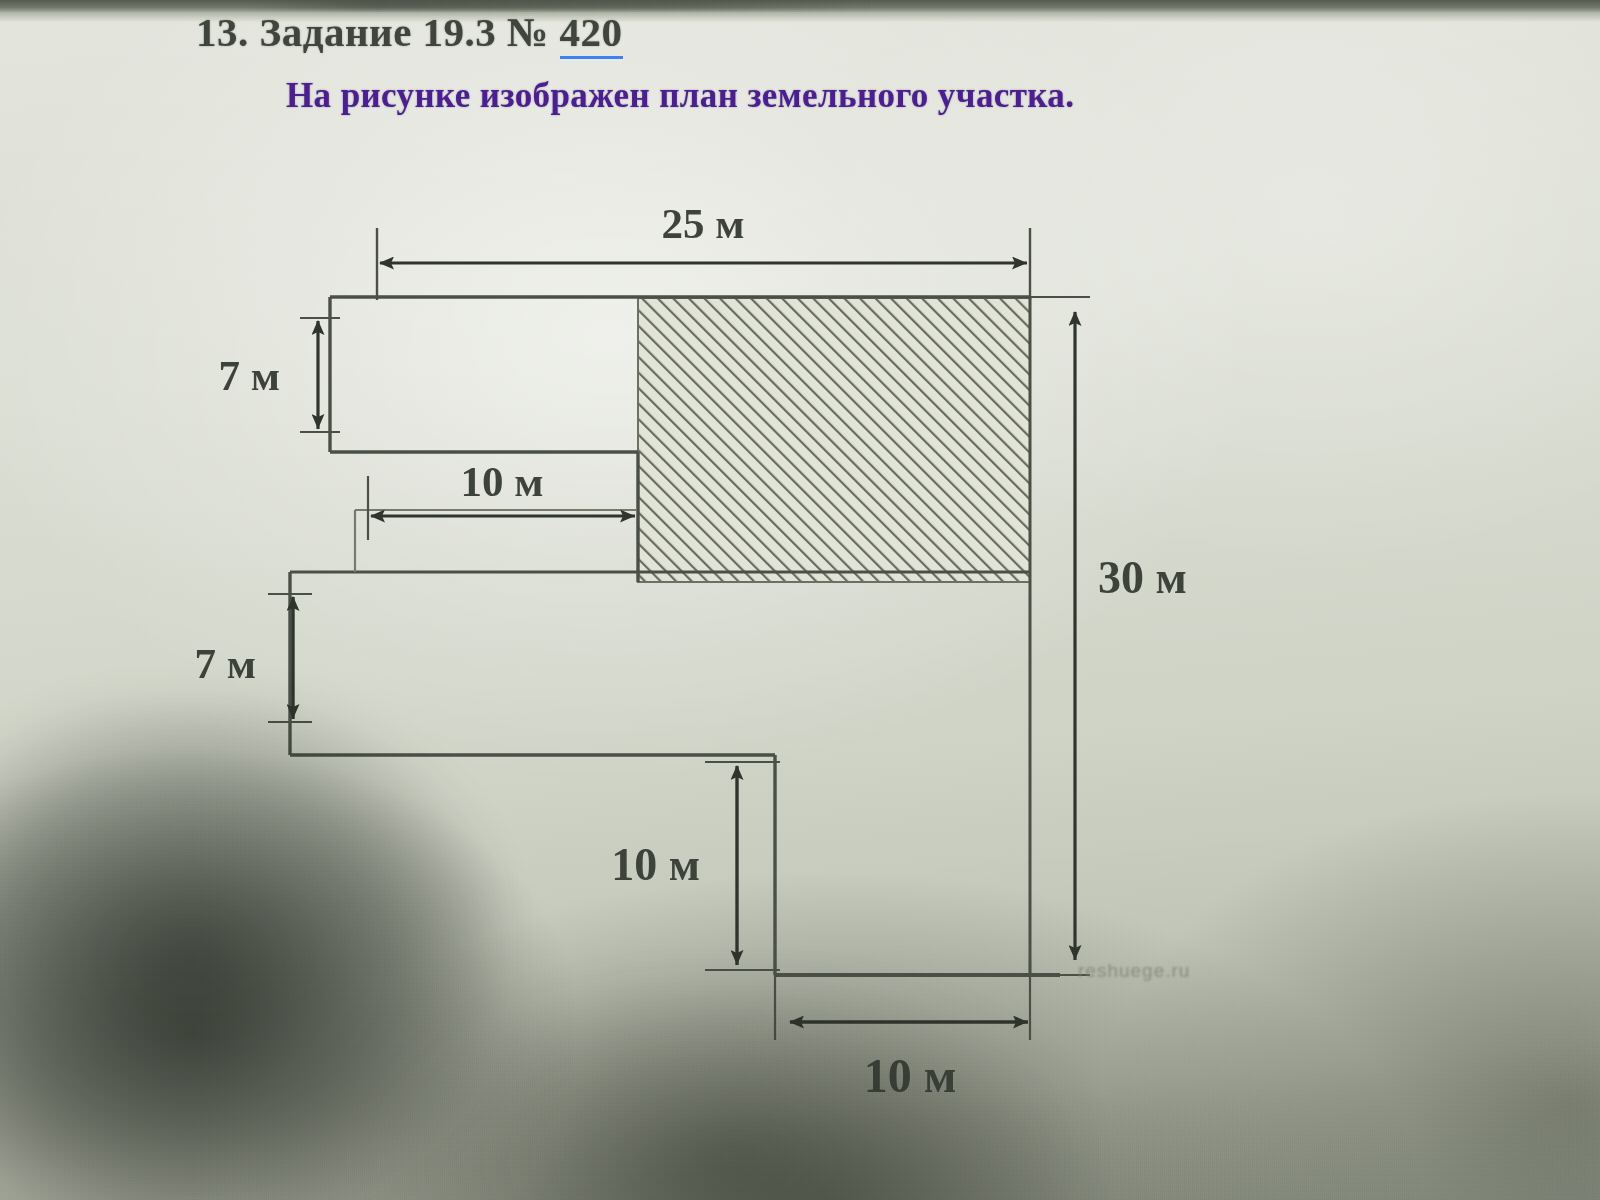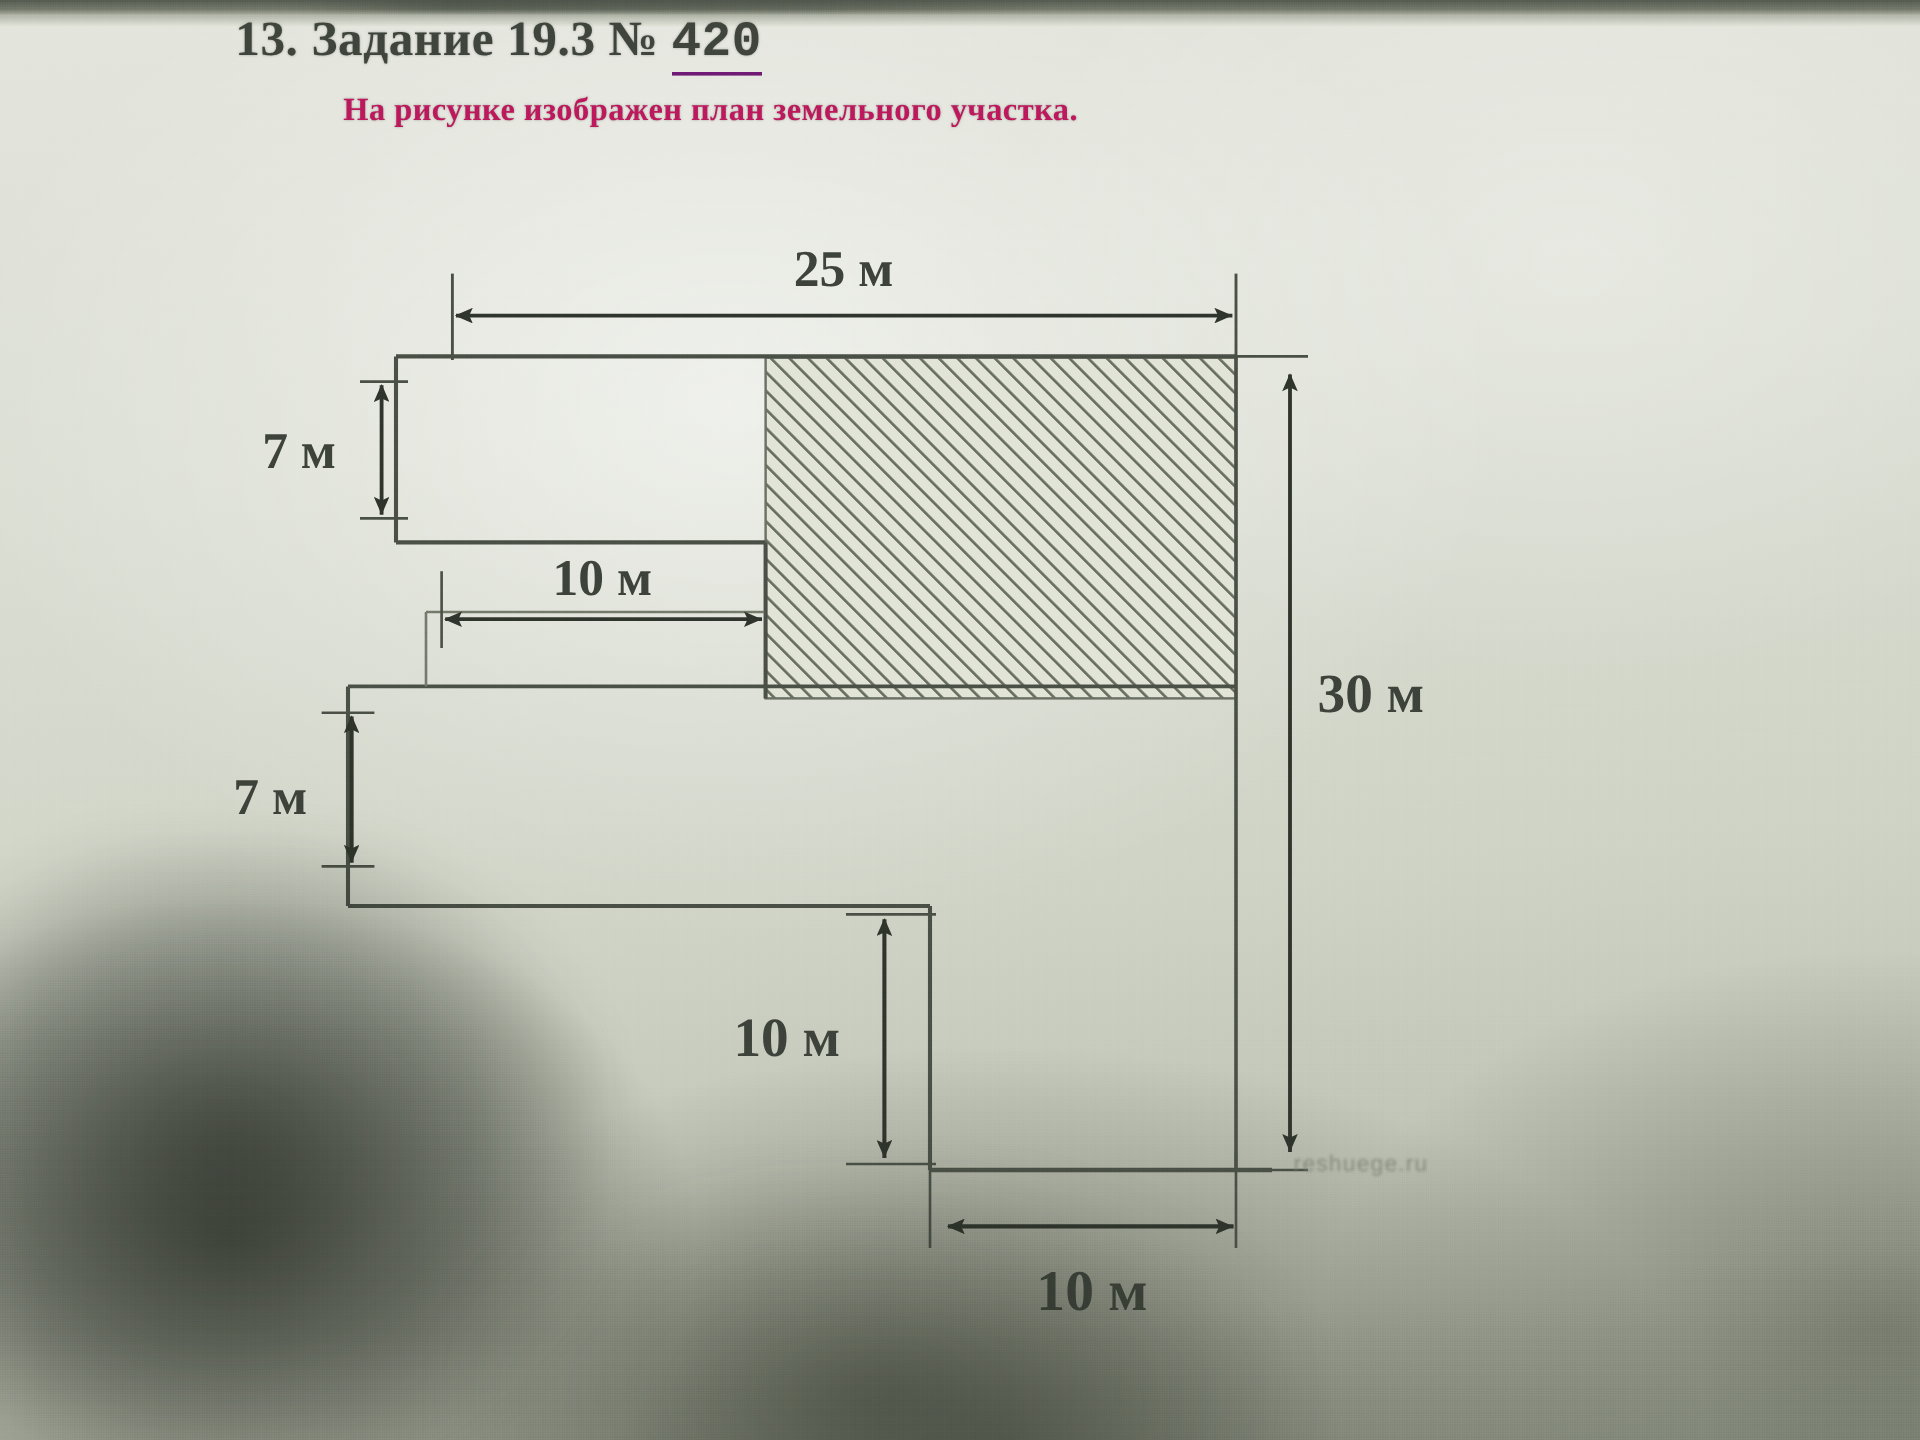--- a/index.html
+++ b/index.html
@@ -56,30 +56,29 @@
     text-shadow: 0 0 2px rgba(90,96,86,0.55);
   }
   #title {
     left: 196px; top: 8px;
     font-size: 41px;
     font-weight: bold;
     letter-spacing: 0.5px;
     color: #3f453c;
   }
   #title .num-underline {
-    border-bottom: 3px solid #701a75;
+    border-bottom: 3px solid #3b82f6;
     padding-bottom: 1px;
-    font-family: Liberation Mono, monospace;
   }
   #subtitle {
     left: 286px; top: 76px;
-    font-size: 27px;
+    font-size: 35px;
     font-weight: bold;
     letter-spacing: 0.4px;
-    color: #be185d;
+    color: #4c1d95;
   }
 
   #figure {
     position: absolute;
     left: 0; top: 0;
     width: 1600px; height: 1200px;
     filter: blur(0.55px);
   }
   .dim-label {
     font-family: "Liberation Serif", "DejaVu Serif", serif;

